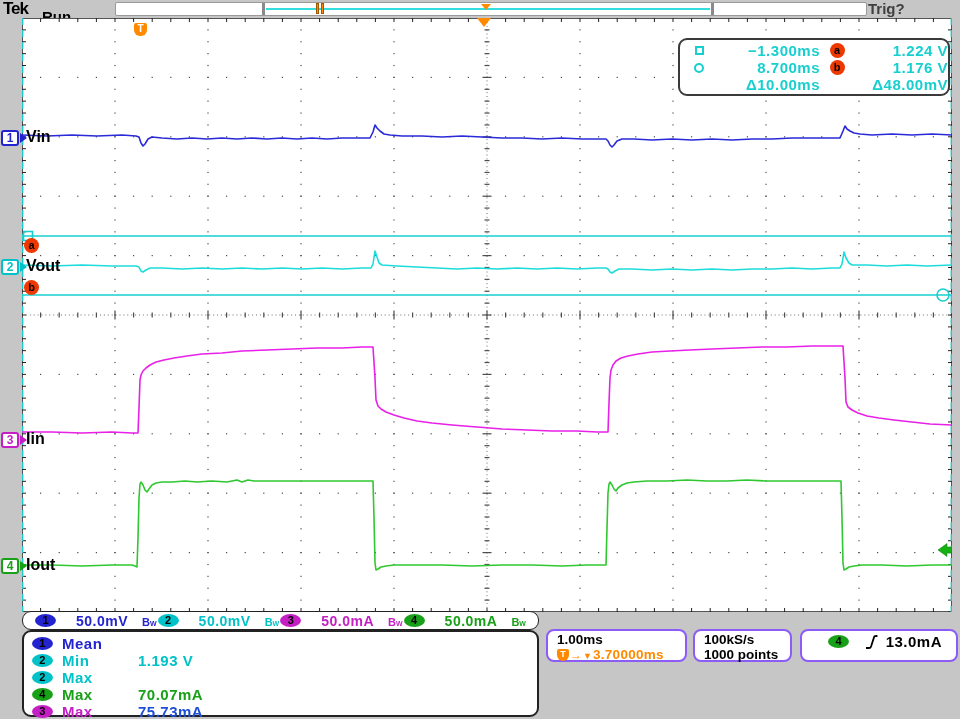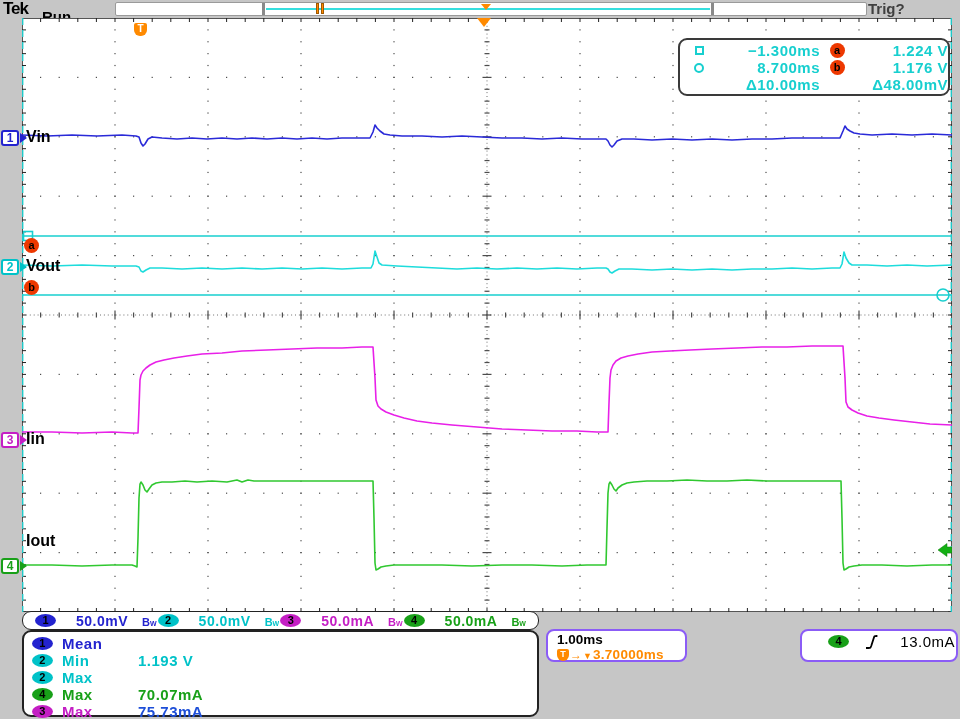--- a/index.html
+++ b/index.html
@@ -55,21 +55,21 @@
   .hscale { font-size:13.5px; font-weight:bold; }
   .hdelay { display:flex; align-items:center; font-weight:bold; }
   .hdelay .tshield2 { width:12px; height:12px; border-radius:2px 2px 6px 6px; color:#fff; font-size:9px; line-height:11px; font-weight:bold; text-align:center; }
   .hdelay .harrow { font-size:12px; margin-left:1px; }
   .hdelay .htri { font-size:9px; margin:2px 1px 0 1px; }
   .hdelay .hval { font-size:13.5px; letter-spacing:0.3px; }
   .acqbox { left:693px; top:629px; width:99px; height:33px; padding:1px 0 0 9px; font-size:13.5px; font-weight:bold; line-height:15px; }
   .trigbox { left:800px; top:629px; width:158px; height:33px; display:flex; align-items:flex-start; padding-top:2px; }
   .trigbox .ebadge { margin-left:26px; margin-top:2px; }
   .slopeicon { margin-left:16px; margin-top:1px; }
-  .triglevel { margin-left:auto; margin-right:1px; font-size:15px; font-weight:normal; letter-spacing:0.5px; }
+  .triglevel { margin-left:auto; margin-right:14px; font-size:15px; font-weight:bold; letter-spacing:0.5px; }
   .datebox { left:845px; top:681px; width:113px; height:35px; padding:1px 0 0 7px; font-size:13.5px; font-weight:bold; line-height:16px; }
 </style>
 </head>
 <body>
 
 <div class="screen">
 
   <div class="topbar">
     <span class="teklogo">Tek</span>
     <span class="runlbl">Run</span>
@@ -1199,21 +1199,21 @@
   <div class="wavelabel" style="top:257px;">Vout</div>
 
   <div class="abbadge" style="top: 280px; background-color: rgb(237, 56, 0);">b</div>
 
   <div class="chbadge" style="top: 432px; color: rgb(196, 30, 196); border-color: rgb(196, 30, 196);">3</div>
   <div class="charrow" style="top: 435px; border-left-color: rgb(196, 30, 196);"></div>
   <div class="wavelabel" style="top:430px;">Iin</div>
 
   <div class="chbadge" style="top: 558px; color: rgb(24, 160, 24); border-color: rgb(24, 160, 24);">4</div>
   <div class="charrow" style="top: 561px; border-left-color: rgb(24, 160, 24);"></div>
-  <div class="wavelabel" style="top:532px;">Iout</div>
+  <div class="wavelabel" style="top:556px;">Iout</div>
 
   <div class="cursorbox" style="color: rgb(23, 207, 207);">
     <span class="cicon">
         <span class="csquare" style="display: block; border-color: rgb(23, 207, 207);"></span>
       </span>
     <span class="num">−1.300ms</span>
     <span class="cab" style="background-color: rgb(237, 56, 0);">a</span>
     <span class="num">1.224 V</span>
 
     <span class="cicon">
@@ -1281,20 +1281,24 @@
   <div class="lbox hbox">
     <div class="hscale">1.00ms</div>
     <div class="hdelay" style="color: rgb(255, 138, 0);">
       <span class="tshield2" style="background-color: rgb(255, 138, 0);">T</span>
       <span class="harrow">→</span>
       <span class="htri">▼</span>
       <span class="hval">3.70000ms</span>
     </div>
   </div>
 
+  <div class="lbox acqbox">
+    <div>100kS/s</div>
+    <div>1000 points</div>
+  </div>
 
   <div class="lbox trigbox">
     <span class="ebadge" style="background-color: rgb(24, 160, 24);">4</span>
     <svg class="slopeicon" width="13" height="16" viewBox="0 0 13 16">
       <path d="M1,14 h2.5 c2,0 2,0 2.8,-2.2 l2.4,-7.6 C9.4,2 9.4,2 11.4,2 h1" fill="none" stroke="#000" stroke-width="1.8"></path>
     </svg>
     <span class="triglevel">13.0mA</span>
   </div>
 
 

